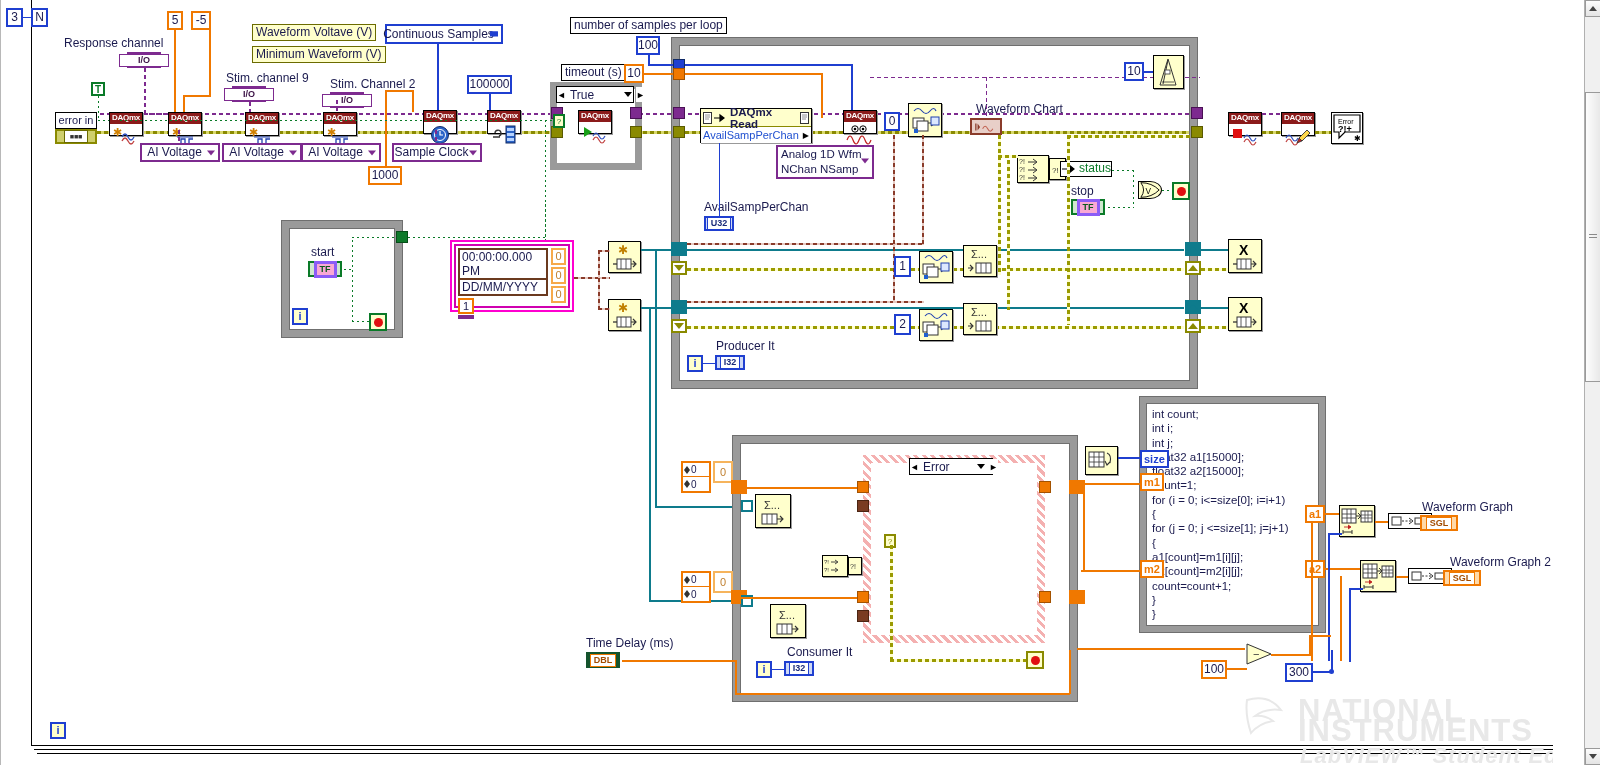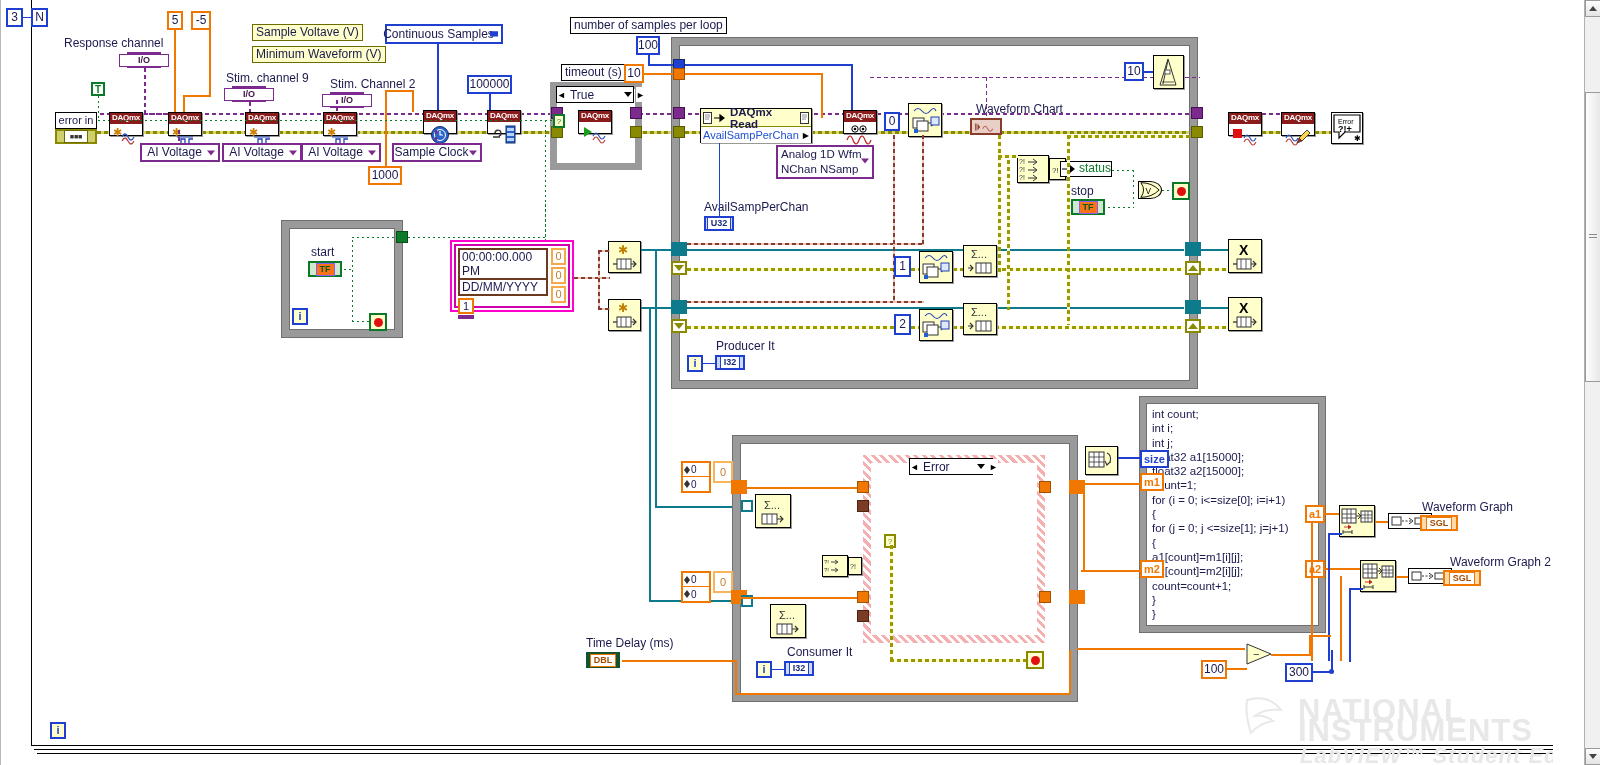--- a/index.html
+++ b/index.html
@@ -122,21 +122,21 @@
     border:2px solid #8a8a00; background:#cfcf6d;
     color:#333; font-size:8px; font-weight:bold;
     padding:0 2px;
   }
   
   .t-bool {
     border:2px solid #0a7a28; background:#cfe8cf;
     color:#0a5a1c; font-size:9px; font-weight:bold;
     padding:0 2px;
   }
-  .t-bool .inner { border:1px solid #8b5cf6; background:#f97316; padding:0 3px; }
+  .t-bool .inner { border:3px solid #8b5cf6; background:#f9a8d4; padding:0 3px; }
   
   .t-u32 {
     border:2px solid #1f3fd0; background:#cdd8f5;
     color:#1a2a7a; font-size:9px; font-weight:bold;
     padding:0 2px;
   }
   .t-u32 .inner { border:1px solid #1f3fd0; background:#fff; padding:0 3px; }
   
   .t-sgl {
     border:2px solid #f07800; background:#ffd9a8;
@@ -434,21 +434,21 @@
     <div class="frame-bot3"></div>
 
     <div class="term c-blue abs" style="left:6px;top:8px;width:17px;height:19px;">3</div>
     <div class="w wh blue abs" style="left:23px;top:17px;width:8px;"></div>
     <div class="term c-blue abs" style="left:31px;top:8px;width:17px;height:19px;">N</div>
 
     <div class="lbl abs" style="left:64px;top:37px;">Response channel</div>
     <div class="lbl abs" style="left:226px;top:72px;">Stim. channel 9</div>
     <div class="lbl abs" style="left:330px;top:78px;">Stim. Channel 2</div>
 
-    <div class="term c-ylw abs" style="left:252px;top:24px;height:17px;">Sample Voltave (V)</div>
+    <div class="term c-ylw abs" style="left:252px;top:24px;height:17px;">Waveform Voltave (V)</div>
     <div class="term c-ylw abs" style="left:252px;top:46px;height:17px;">Minimum Waveform (V)</div>
 
     <div class="term c-orange abs" style="left:167px;top:11px;width:16px;height:19px;">5</div>
     <div class="term c-orange abs" style="left:191px;top:11px;width:20px;height:19px;">-5</div>
 
     <div class="w w2v orange abs" style="left:174px;top:30px;height:85px;"></div>
     <div class="w w2v orange abs" style="left:209px;top:20px;height:75px;"></div>
     <div class="w w2h orange abs" style="left:183px;top:95px;width:28px;"></div>
     <div class="w w2v orange abs" style="left:183px;top:95px;height:20px;"></div>
 

